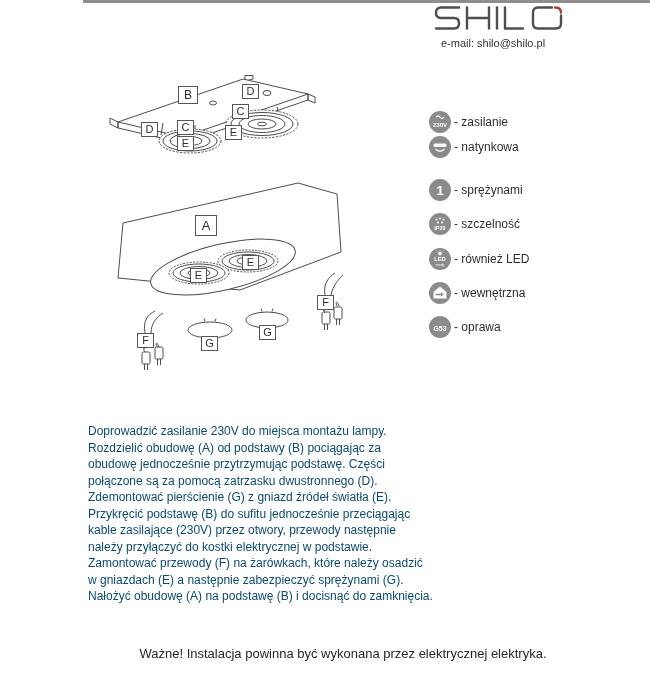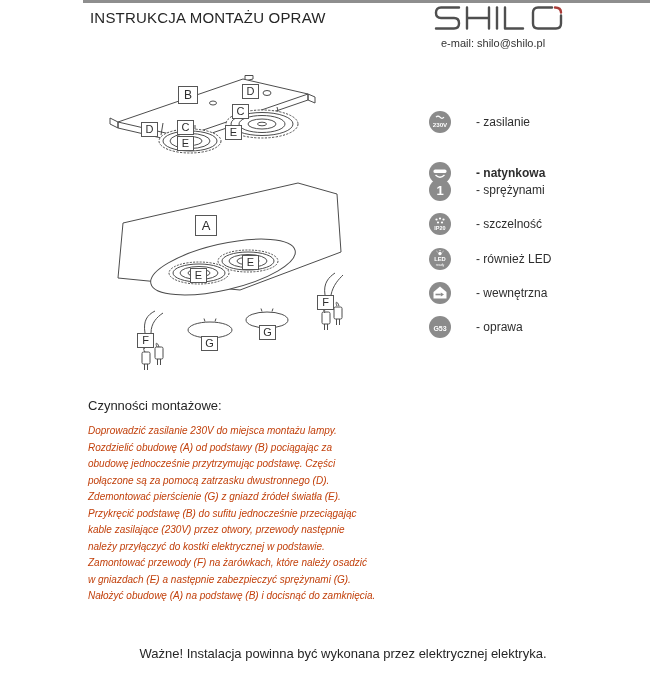--- a/index.html
+++ b/index.html
@@ -15,41 +15,40 @@
 
   
   #diagram{left:95px;top:75px;width:270px;height:320px;}
   #diagram svg{position:absolute;left:0;top:0;}
   .lbl{position:absolute;box-sizing:border-box;width:17px;height:15px;border:1px solid #565656;
        background:#fff;font-size:11px;line-height:13px;text-align:center;color:#2e2e2e;}
   .lbl.big{width:20px;height:18px;font-size:12px;line-height:16px;}
   .lbl.bigger{width:22px;height:21px;font-size:13px;line-height:19px;}
 
   
-  .legend-row{position:absolute;left:429px;height:22px;display:flex;align-items:center;gap:25px;}
+  .legend-row{position:absolute;left:429px;height:22px;display:flex;align-items:center;gap:3px;}
   .ic{width:22px;height:22px;border-radius:50%;background:#8b8b8b;flex:0 0 auto;}
   .legend-label{font-size:12px;color:#2e2e2e;white-space:nowrap;}
 
   
   #instr-heading{left:88px;top:398px;font-size:13px;color:#262626;}
-  #instr-body{left:88px;top:423px;width:370px;font-size:10px;line-height:16.5px;
-              color:#c2410c;white-space:pre-line;font-style:italic;}
+  #instr-body{left:88px;top:423px;width:370px;font-size:12px;line-height:16.5px;
+              color:#0c4a6e;white-space:pre-line;}
 
   
   #footer{left:36px;top:646px;width:614px;text-align:center;font-size:13px;color:#262626;}
 </style>
 </head>
 <body>
 
 <div id="page">
 
   <div id="top-strip" class="abs"></div>
 
   <div id="title" class="abs">
-    <div>INSTRUKCJA MONTAŻU OPRAW</div>
   </div>
 
   <svg class="abs" style="left:433px;top:4px;" width="140" height="28" viewBox="0 0 140 28" aria-label="SHILO">
     <g fill="none" stroke="#4f4f4f" stroke-width="2.4" stroke-linecap="round">
       <path d="M26,3.5 L8,3.5 Q3,3.5 3,8.5 L3,9 Q3,14 8,14 L21,14 Q26,14 26,19 L26,19.5 Q26,24.5 21,24.5 L3,24.5"></path>
       <path d="M34,3.5 V24.5 M56,3.5 V24.5 M34,14 H56"></path>
       <path d="M64,3.5 V24.5"></path>
       <path d="M72,3.5 V24.5 M72,24.5 H90"></path>
       <path d="M128,11.5 V19.5 Q128,24.5 123,24.5 L105,24.5 Q100,24.5 100,19.5 V8.5 Q100,3.5 105,3.5 L119,3.5"></path>
       <path d="M122,3.5 Q128,3.5 128,8.5" stroke="#a93c38"></path>
@@ -153,21 +152,21 @@
   <div class="legend-row" style="top:111px;">
     <span class="ic">
       <svg width="22" height="22" viewBox="0 0 22 22">
         <path d="M7,6.2 Q9,4 11,6.2 Q13,8.4 15,6.2" fill="none" stroke="#fff" stroke-width="1.2"></path>
         <text x="11" y="16" text-anchor="middle" font-size="6.2" font-weight="bold" fill="#fff" font-family="Liberation Sans, sans-serif">230V</text>
       </svg>
     </span>
     <span class="legend-label">- zasilanie</span>
   </div>
 
-  <div class="legend-row" style="top:162px;font-weight:bold;">
+  <div class="legend-row" style="top:136px;">
     <span class="ic">
       <svg width="22" height="22" viewBox="0 0 22 22">
         <rect x="4.5" y="7.5" width="13" height="3.6" rx="1.6" fill="#fff"></rect>
         <path d="M6.5,13 Q11,17.5 15.5,13" fill="none" stroke="#fff" stroke-width="1.3"></path>
       </svg>
     </span>
     <span class="legend-label">- natynkowa</span>
   </div>
 
   <div class="legend-row" style="top:179px;">
@@ -218,21 +217,20 @@
 
   <div class="legend-row" style="top:316px;">
     <span class="ic">
       <svg width="22" height="22" viewBox="0 0 22 22">
         <text x="11" y="14.5" text-anchor="middle" font-size="7" font-weight="bold" fill="#fff" font-family="Liberation Sans, sans-serif">G53</text>
       </svg>
     </span>
     <span class="legend-label">- oprawa</span>
   </div>
 
-  <div id="instr-heading" class="abs">Czynności montażowe:</div>
   <div id="instr-body" class="abs">Doprowadzić zasilanie 230V do miejsca montażu lampy.
 Rozdzielić obudowę (A) od podstawy (B) pociągając za
 obudowę jednocześnie przytrzymując podstawę. Części
 połączone są za pomocą zatrzasku dwustronnego (D).
 Zdemontować pierścienie (G) z gniazd źródeł światła (E).
 Przykręcić podstawę (B) do sufitu jednocześnie przeciągając
 kable zasilające (230V) przez otwory, przewody następnie
 należy przyłączyć do kostki elektrycznej w podstawie.
 Zamontować przewody (F) na żarówkach, które należy osadzić
 w gniazdach (E) a następnie zabezpieczyć sprężynami (G).

